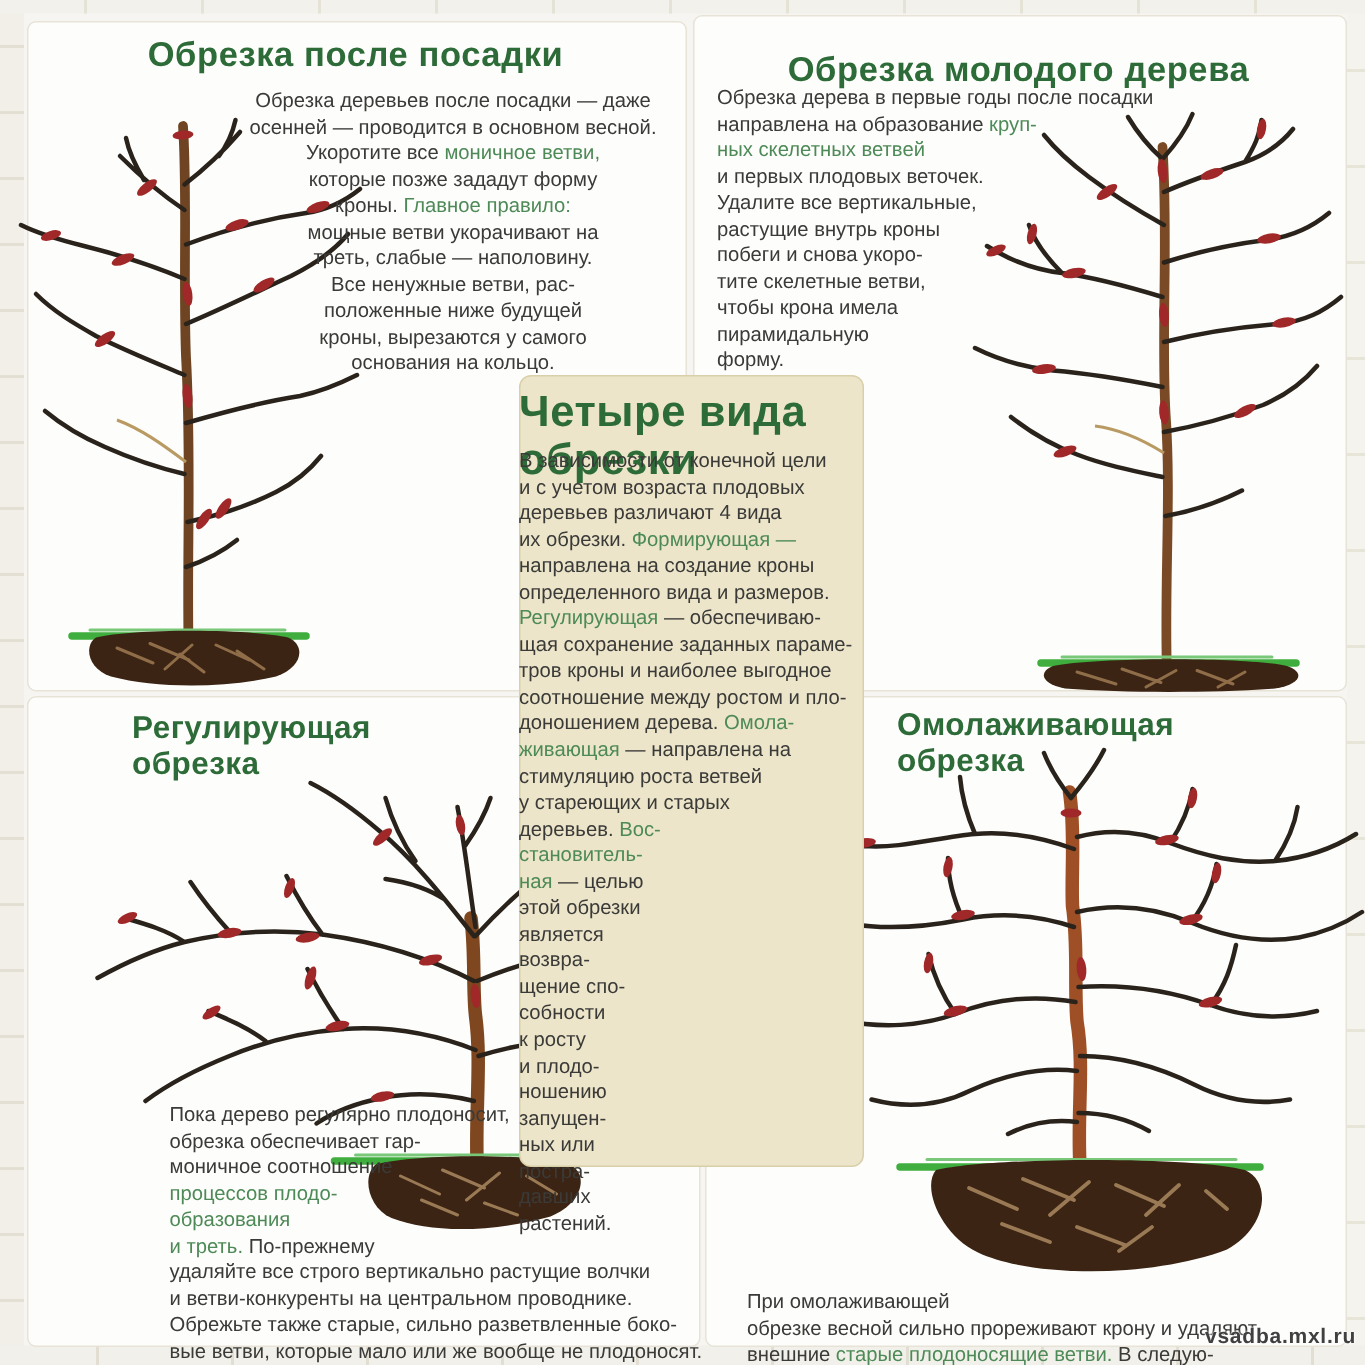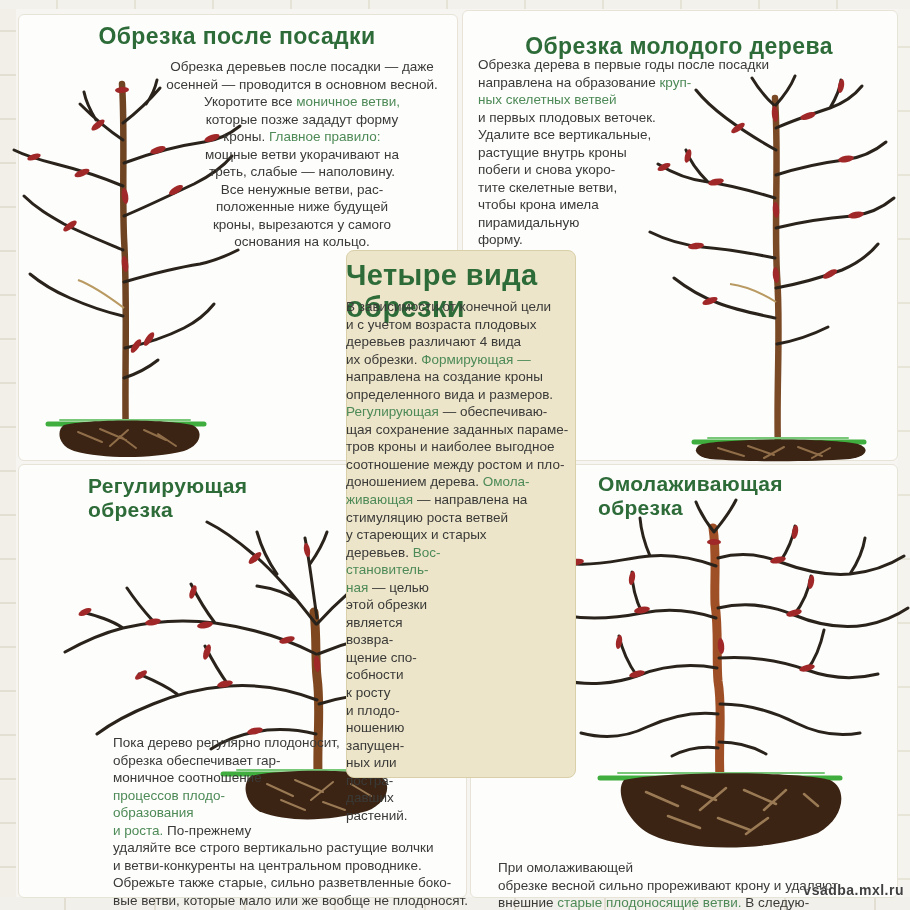--- a/index.html
+++ b/index.html
@@ -294,21 +294,21 @@
 давших
 растений.</span></div>
 
 <div class="txt-layer h2" id="title-bl">Регулирующая
 обрезка</div>
 <div class="txt-layer body-txt" id="body-bl"><span>Пока дерево регулярно плодоносит,
 обрезка обеспечивает гар-
 моничное соотношение
 </span><span class="g">процессов плодо-
 образования
-и роста.</span><span> По-прежнему
+и треть.</span><span> По-прежнему
 удаляйте все строго вертикально растущие волчки
 и ветви-конкуренты на центральном проводнике.
 Обрежьте также старые, сильно разветвленные боко-
 вые ветви, которые мало или же вообще не плодоносят.</span></div>
 
 <div class="txt-layer h2" id="title-br">Омолаживающая
 обрезка</div>
 <div class="txt-layer body-txt" id="body-br"><span>При омолаживающей
 обрезке весной сильно прореживают крону и удаляют
 внешние </span><span class="g">старые плодоносящие ветви.</span><span> В следую-

